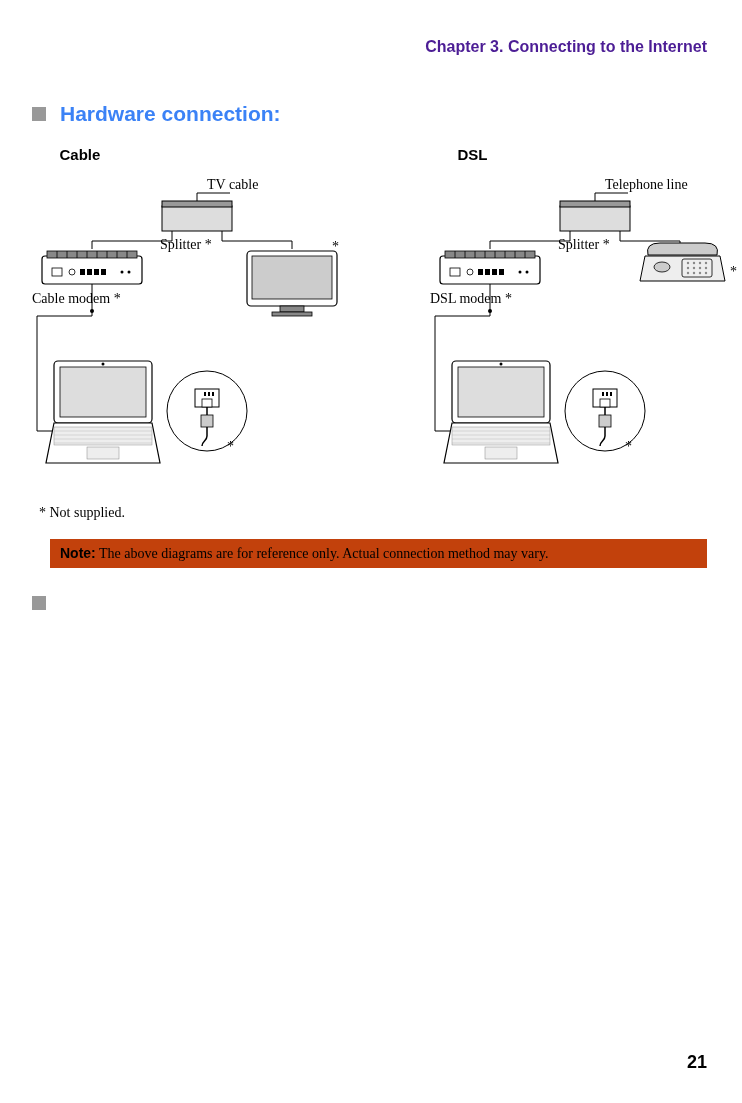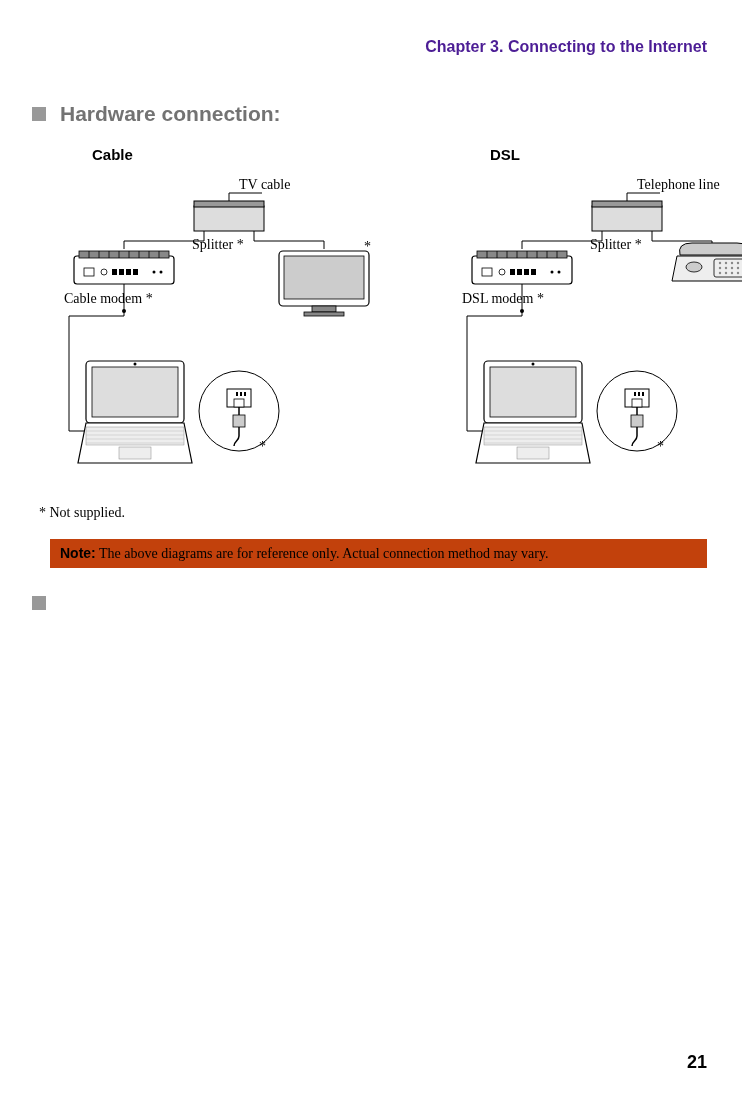--- a/index.html
+++ b/index.html
@@ -28,30 +28,31 @@
       margin-bottom: 20px;
     }
     .section-bullet {
       width: 14px;
       height: 14px;
       background: #999;
       margin-right: 14px;
       flex-shrink: 0;
     }
     .section-title {
-      color: #737373;
+      color: #3b82f6;
       font-family: Arial, sans-serif;
       font-weight: bold;
       font-size: 21px;
     }
     .diagrams {
       display: flex;
       gap: 88px;
       margin-left: 32px;
       margin-bottom: 10px;
+      justify-content: center;
     }
     .diagram-col {
       flex: 1;
       position: relative;
     }
     .diagram-title {
       font-family: Arial, sans-serif;
       font-weight: bold;
       font-size: 15px;
       margin-left: 28px;

